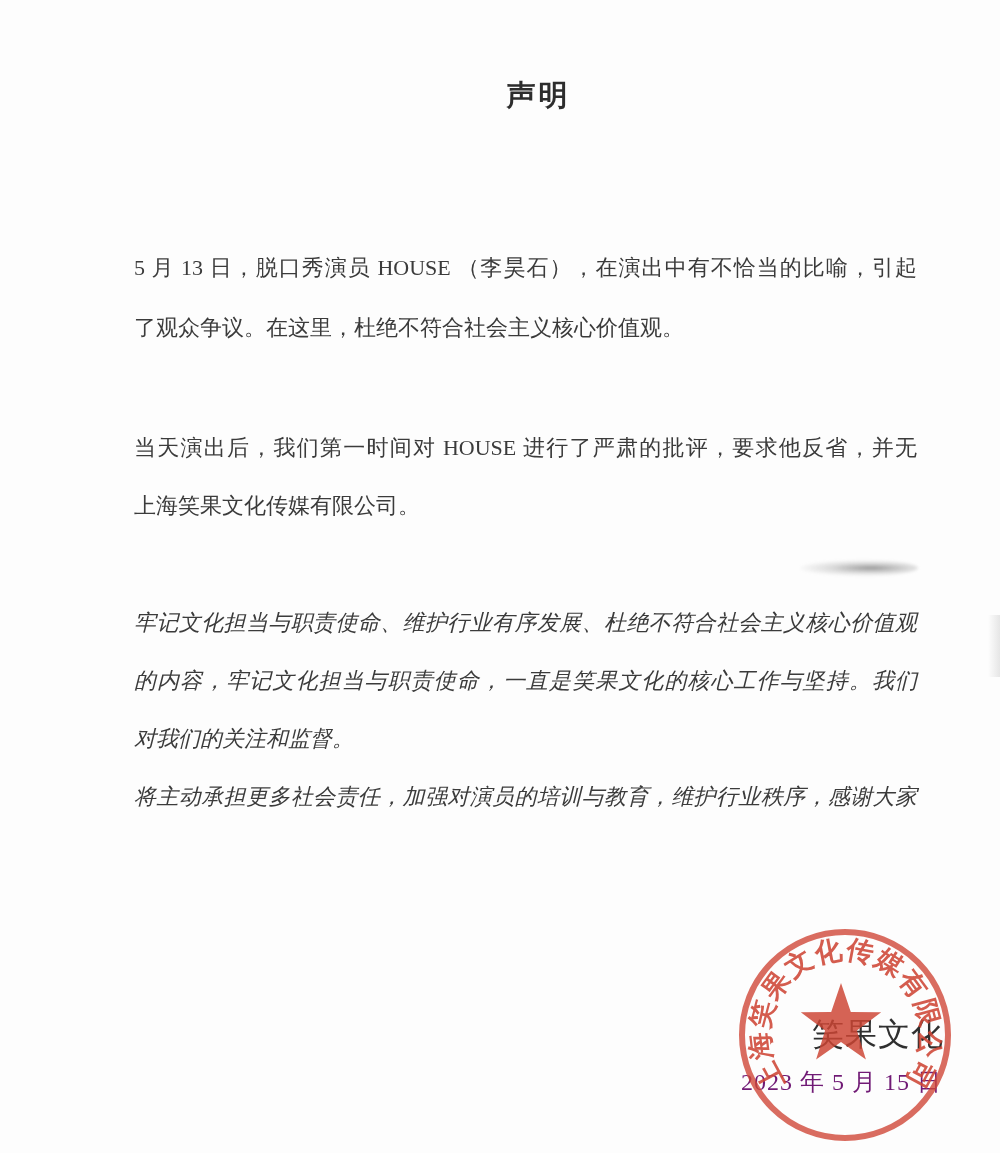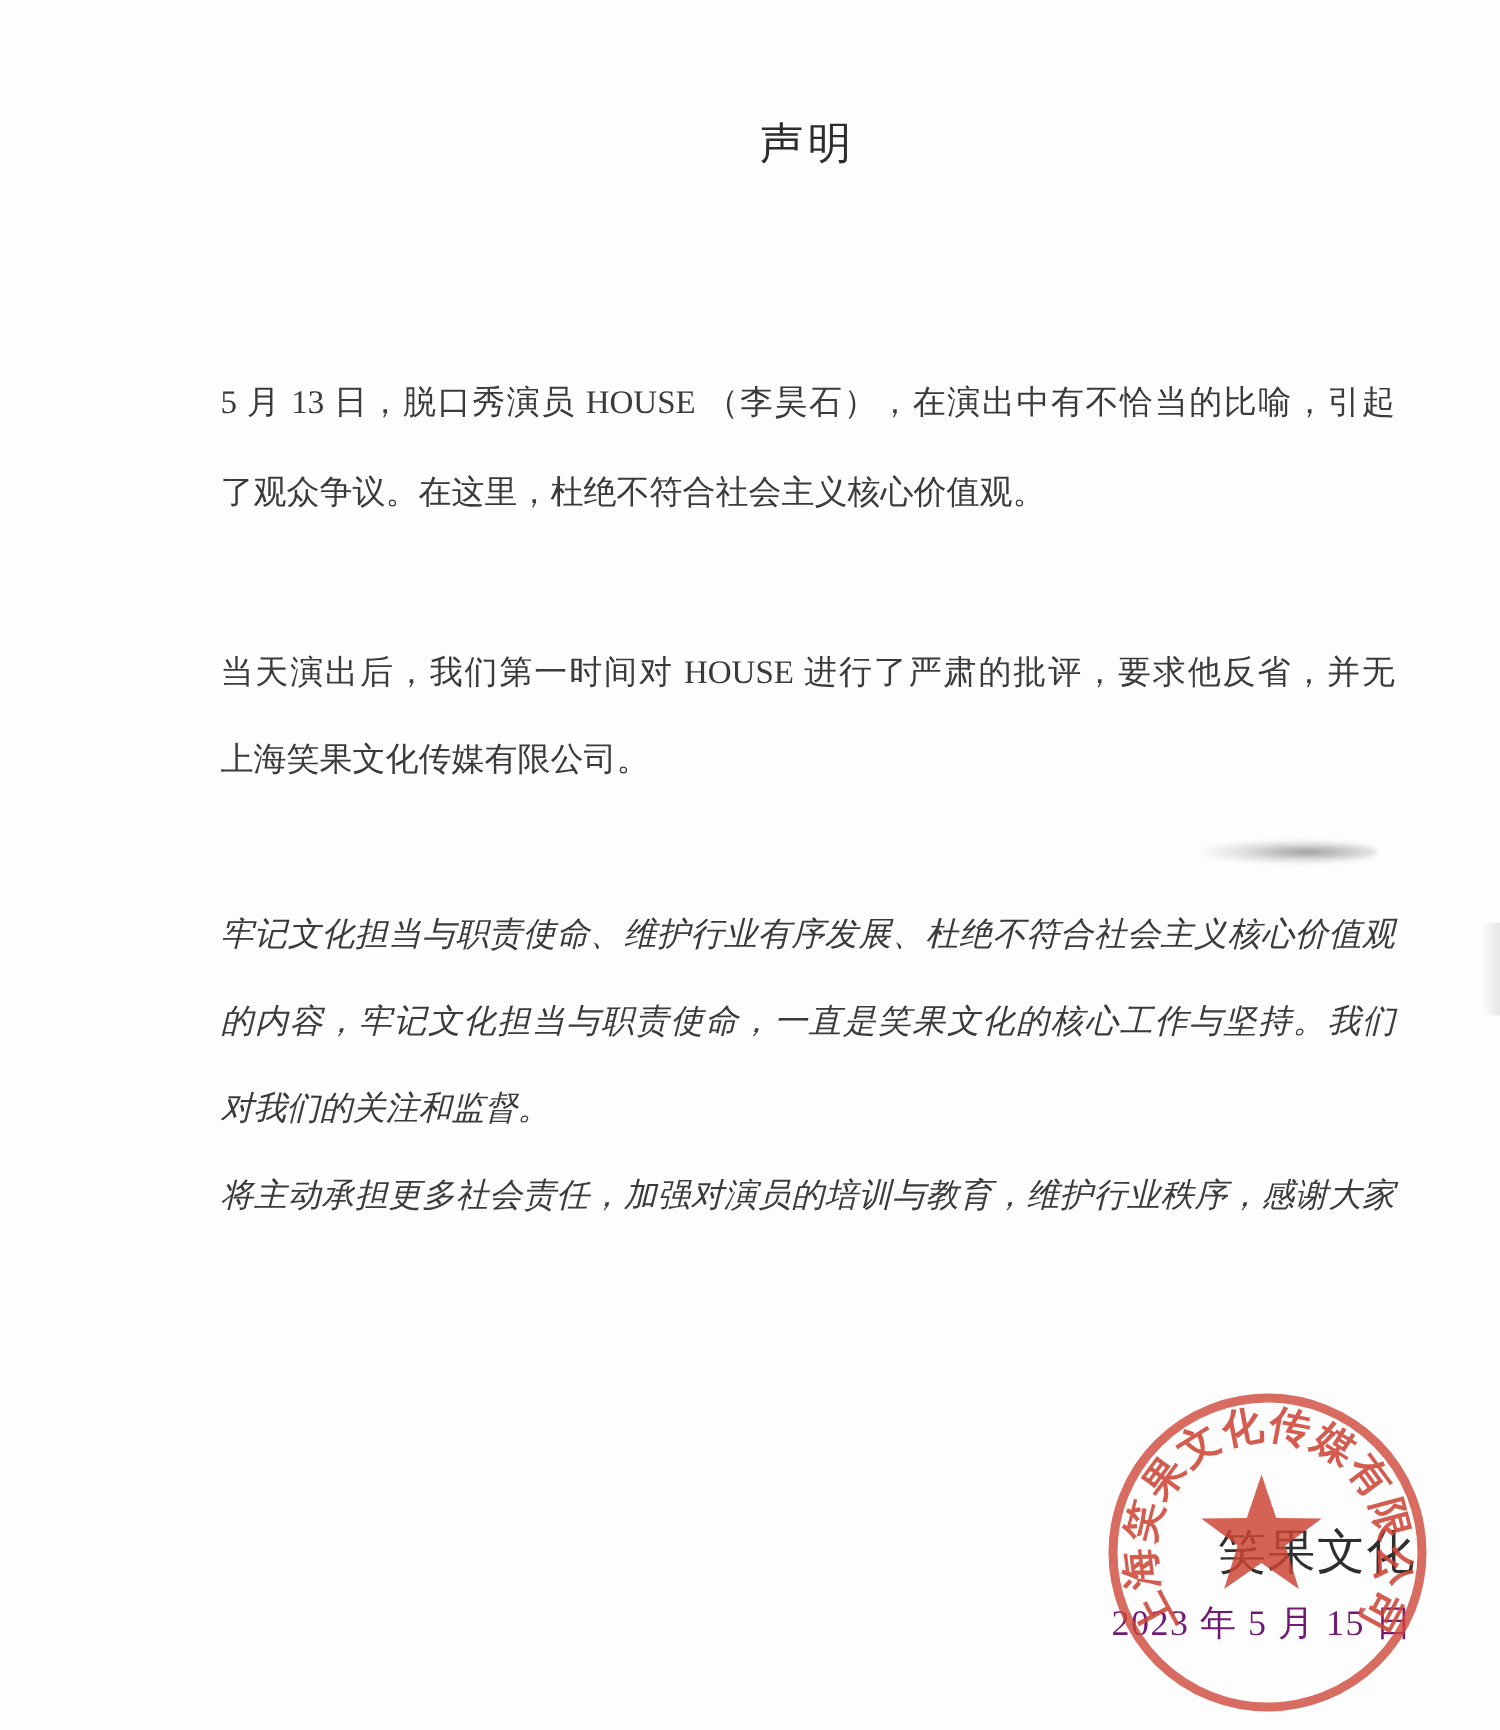--- a/index.html
+++ b/index.html
@@ -8,24 +8,24 @@
     position:relative;
     width:1000px; height:1153px;
     background:#fdfdfd;
     font-family:"Liberation Serif","DejaVu Serif",serif;
     color:#3b3b3b;
     overflow:hidden;
   }
   .title {
     position:absolute; top:76px; left:147px; width:783px;
     text-align:center;
-    font-size:29px; font-weight:normal; color:#2d2d2d;
+    font-size:29px; font-weight:bold; color:#2d2d2d;
     letter-spacing:3px;
   }
-  .para { position:absolute; left:147px; width:783px; font-size:22px; }
+  .para { position:absolute; left:134px; width:783px; font-size:22px; }
   .para .line { display:block; }
   .para .line.fill { text-align:justify; text-align-last:justify; }
   #para-1 { top:238px; } #para-1 .line { line-height:60px; }
   #para-2 { top:419px; } #para-2 .line { line-height:58px; }
   #para-3 { top:594px; } #para-3 .line { line-height:58px;font-style:italic; }
   .signature {
     position:absolute; top:1013px; left:812px;
     font-size:32px; letter-spacing:1px; color:#2f2f2f;
     z-index:1;
   }

